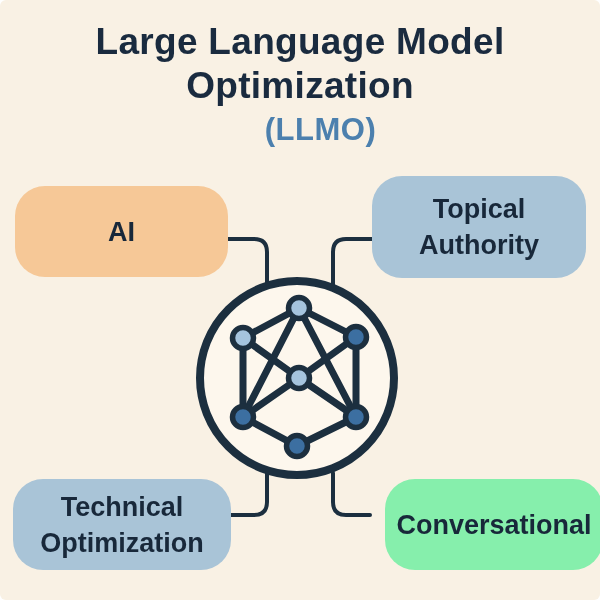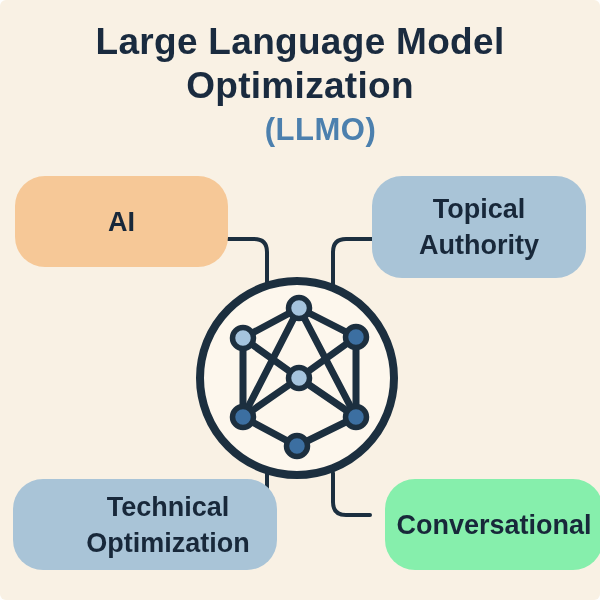--- a/index.html
+++ b/index.html
@@ -45,23 +45,23 @@
     display: flex;
     flex-direction: column;
     align-items: center;
     justify-content: center;
     text-align: center;
     font-size: 27px;
     font-weight: 700;
     line-height: 36px;
     color: #18283a;
   }
-  .box-tl { left: 15px;  top: 176px; width: 213px; height: 91px; }
+  .box-tl { left: 15px;  top: 186px; width: 213px; height: 91px; }
   .box-tr { left: 372px; top: 176px; width: 214px; height: 102px; }
-  .box-bl { left: 13px;  top: 479px; width: 218px; height: 91px; padding-left: 46px; }
+  .box-bl { left: 13px;  top: 479px; width: 218px; height: 91px; }
   .box-br { left: 369px; top: 479px; width: 218px; height: 91px; }
 </style>
 </head>
 <body>
 
 <div class="stage" style="background-color: rgb(249, 241, 228); border-radius: 6px;">
 
   <div class="title-block">
     <div class="title-line" style="color: rgb(26, 43, 63);">Large Language Model</div>
     <div class="title-line" style="color: rgb(26, 43, 63);">Optimization</div>

